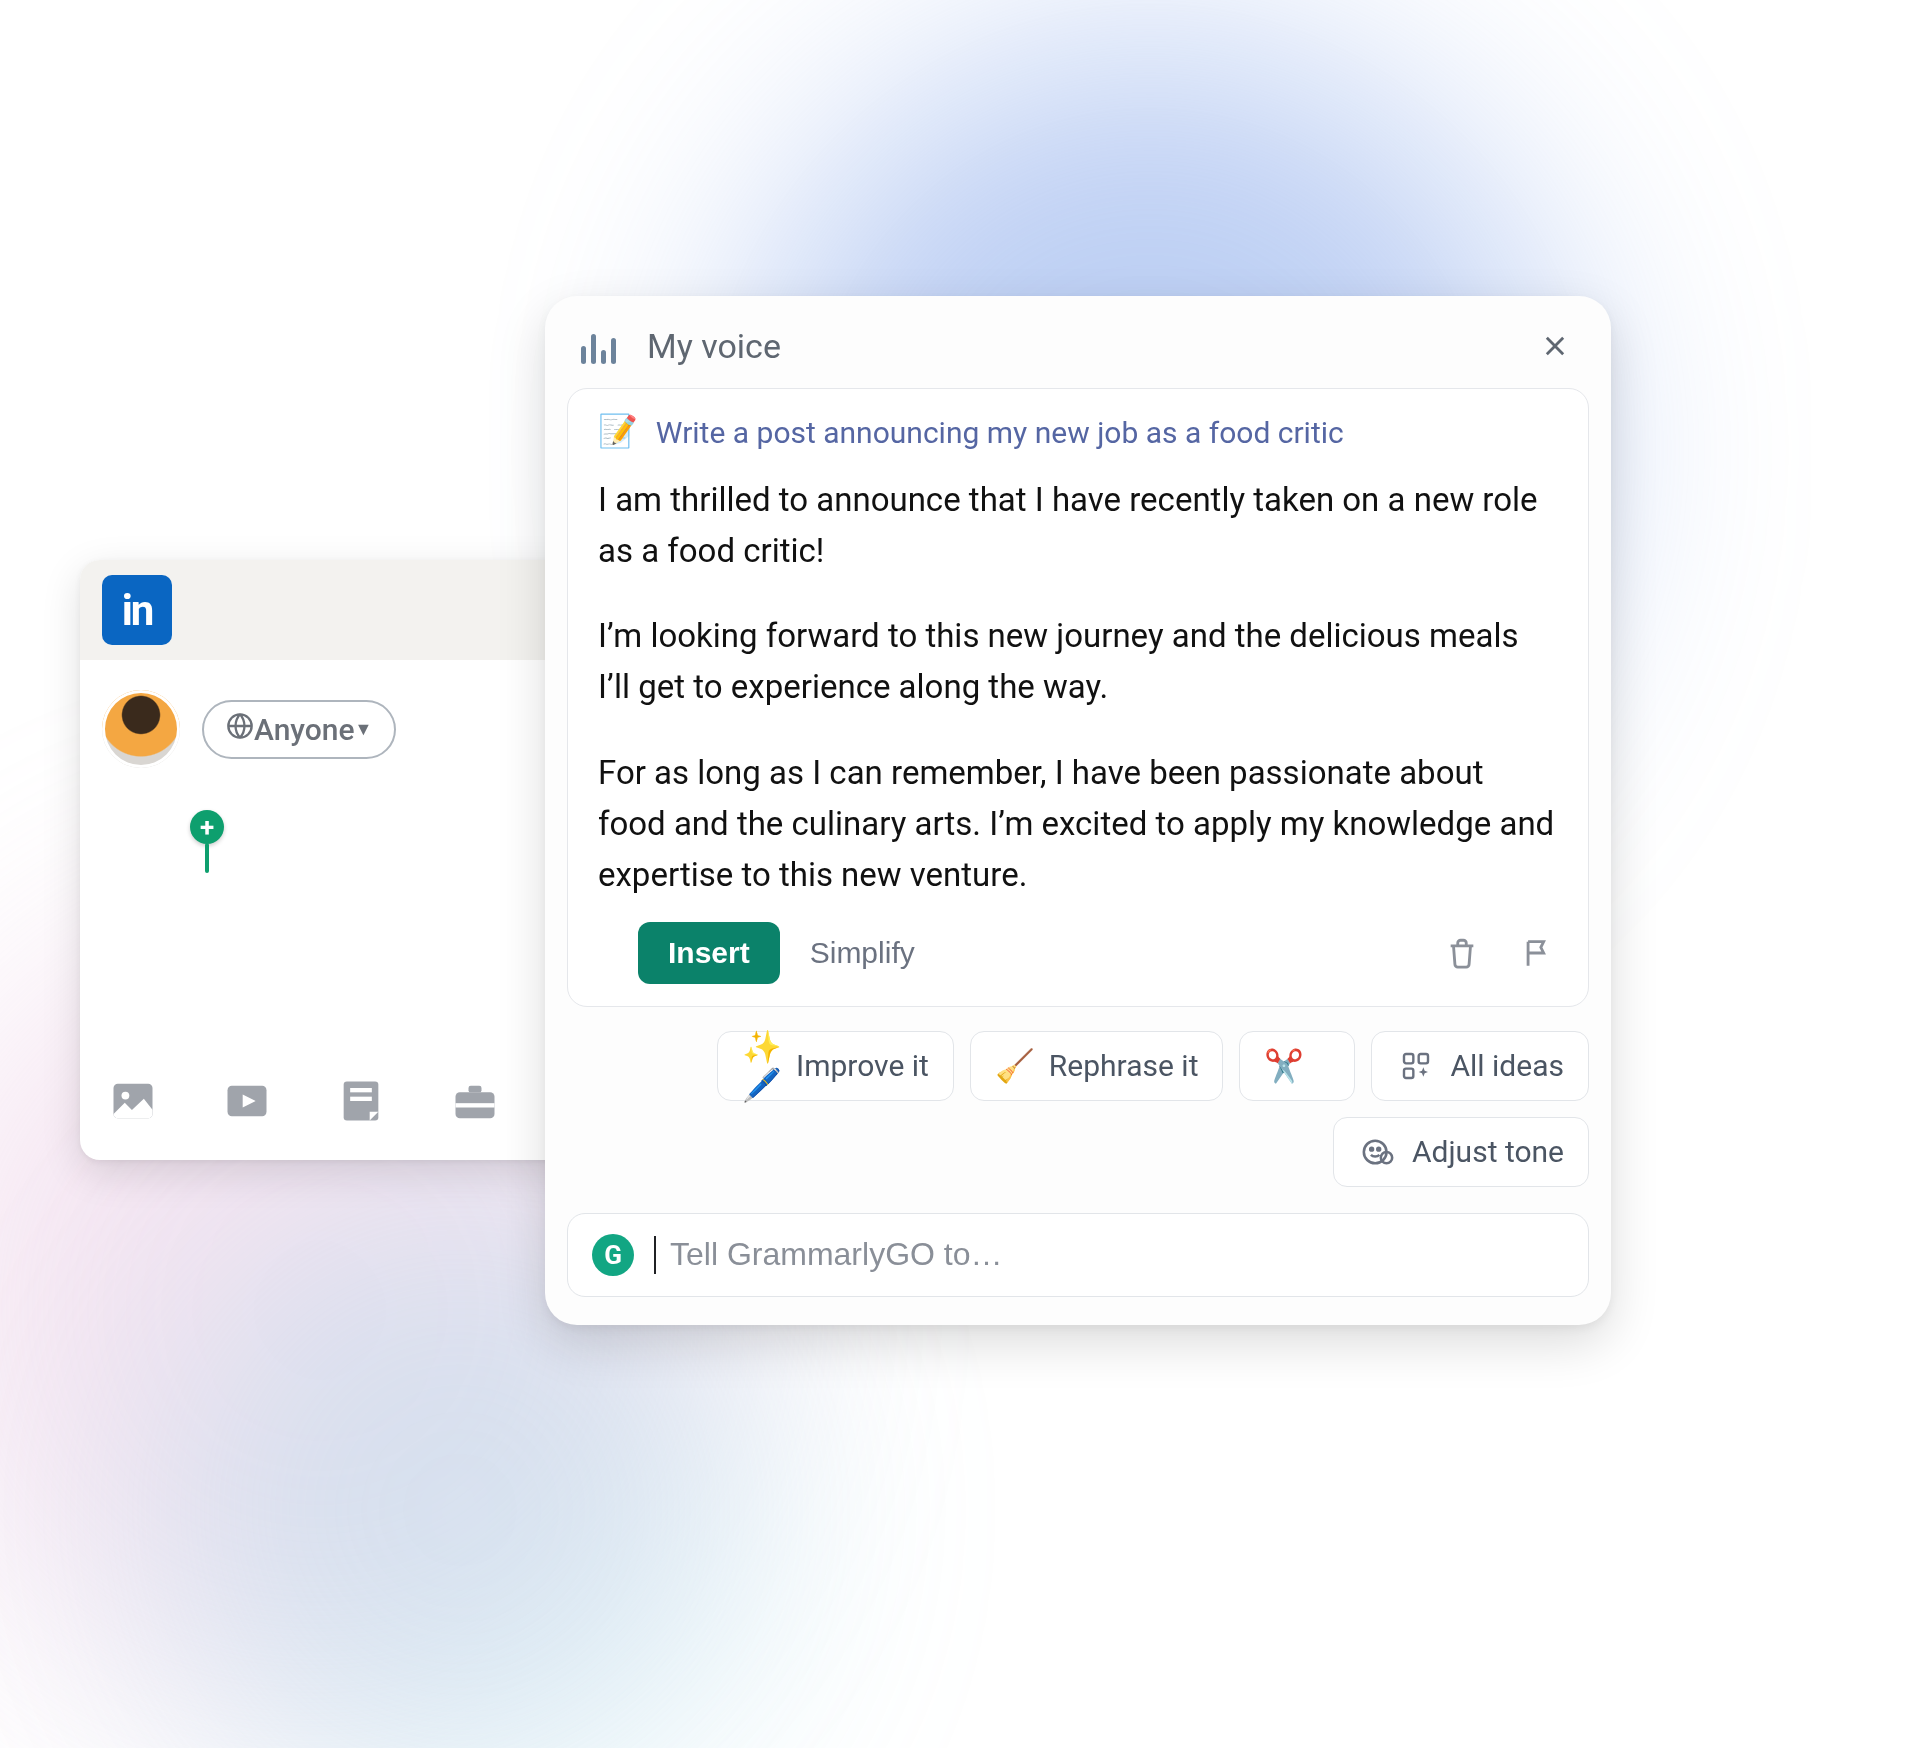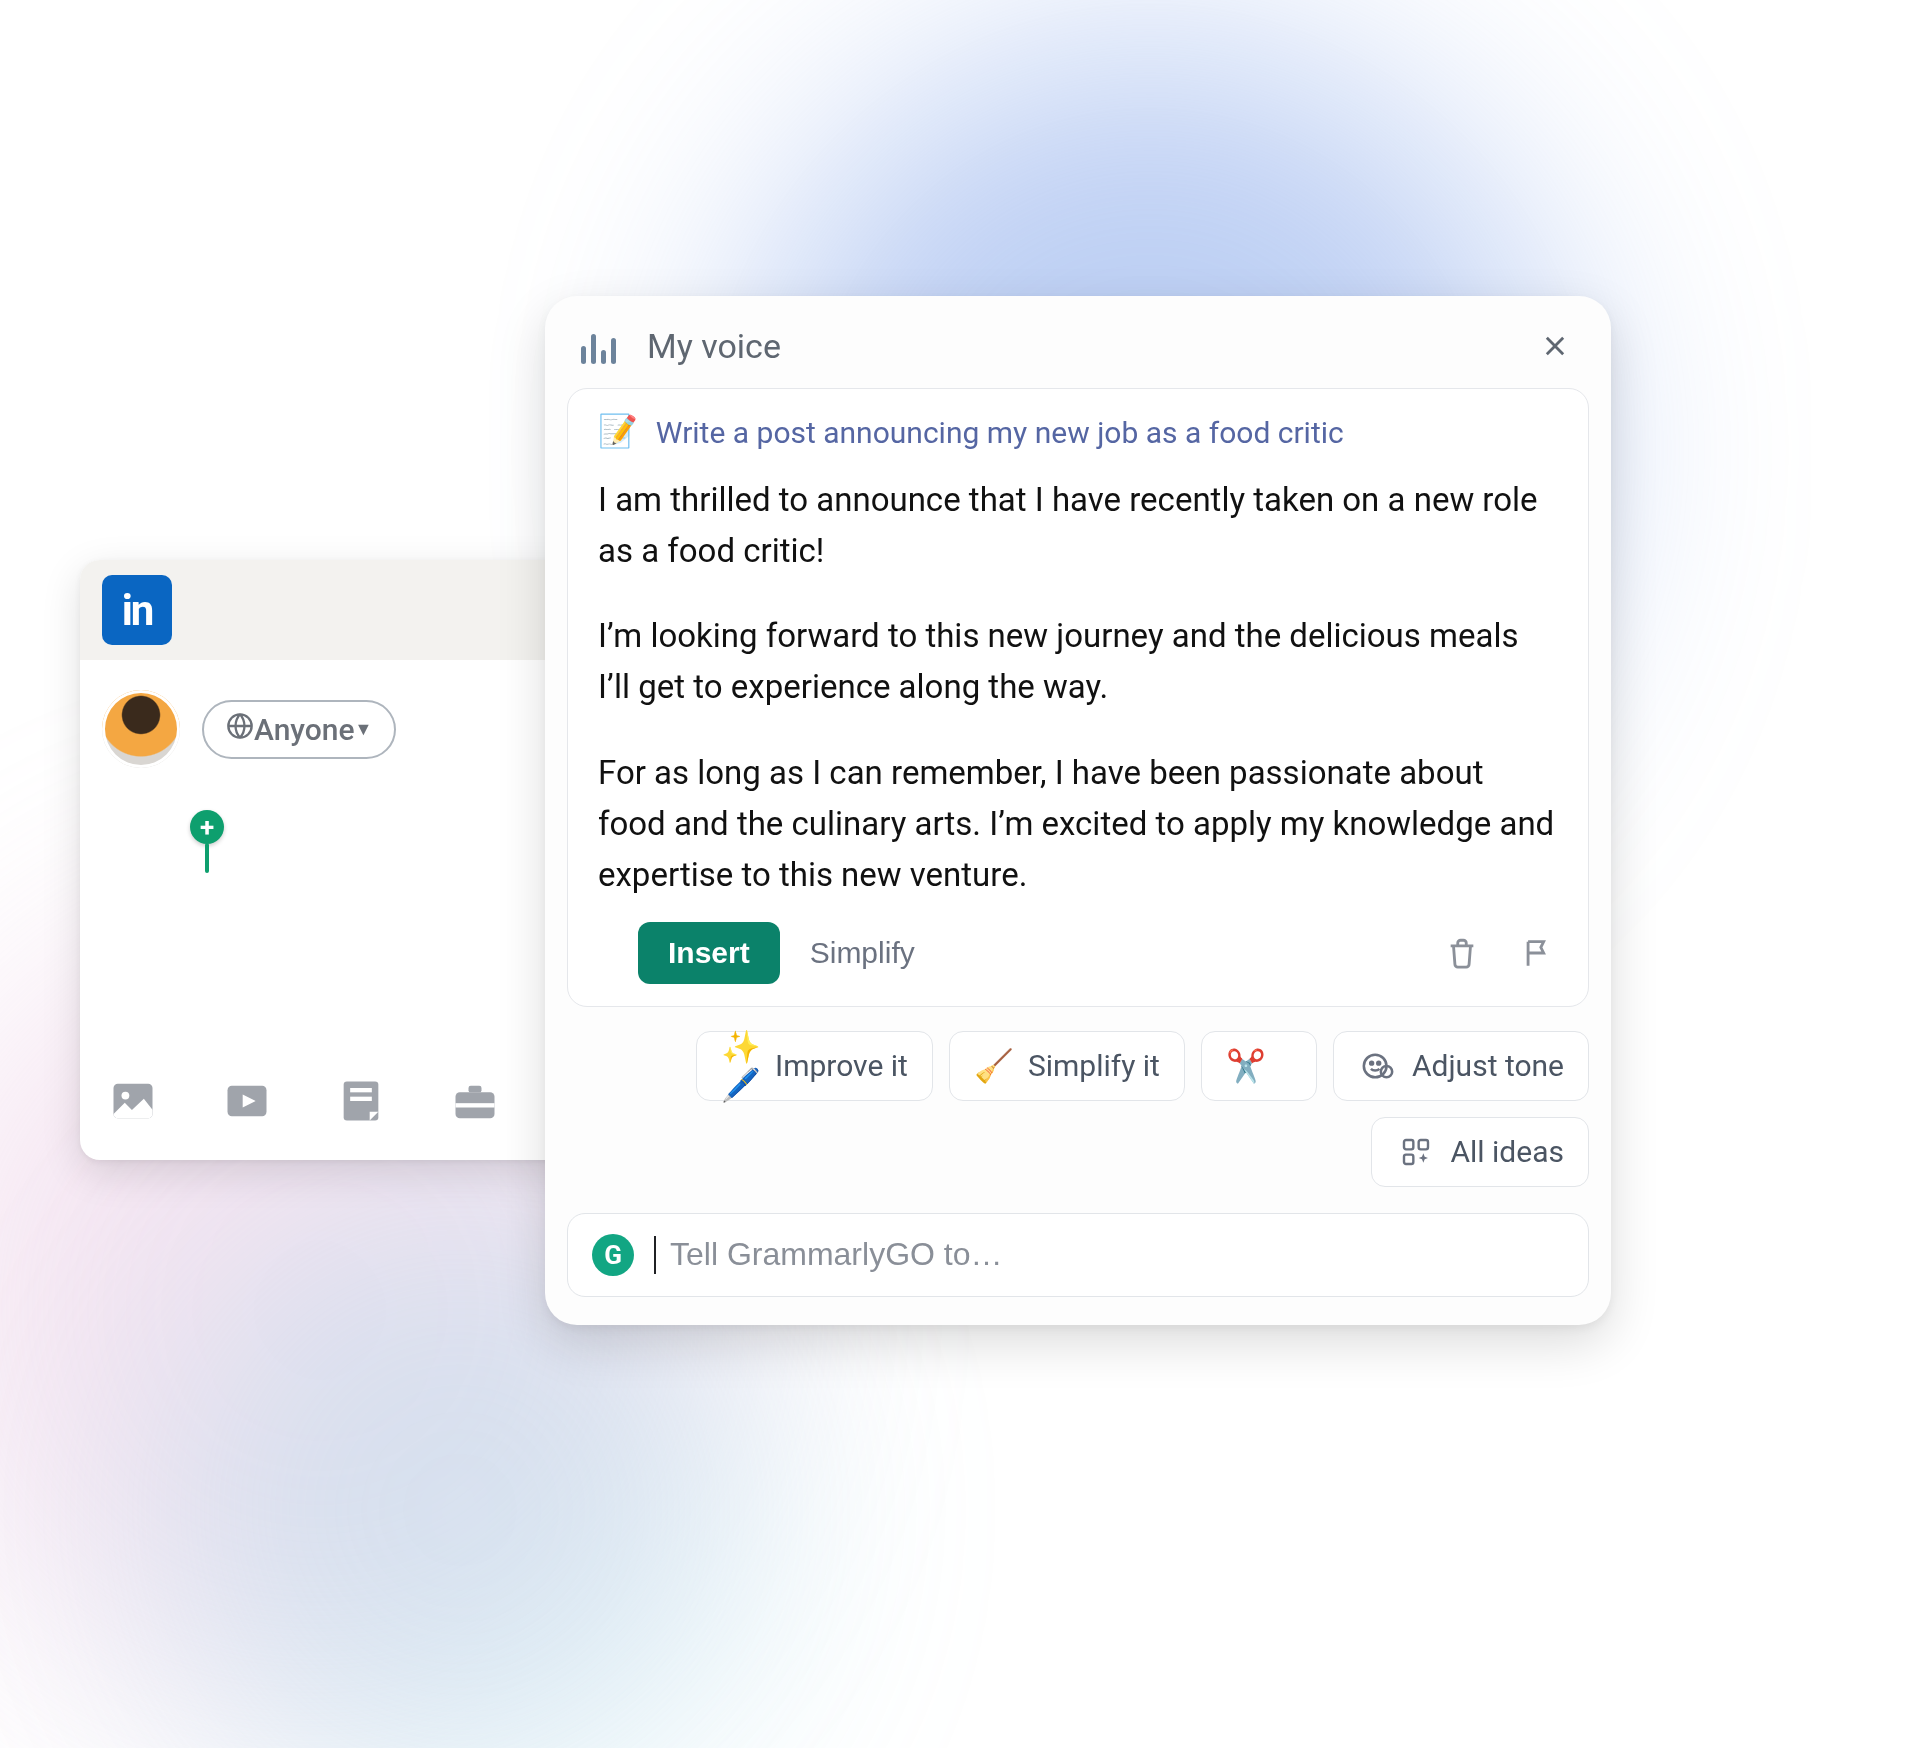--- a/index.html
+++ b/index.html
@@ -294,49 +294,49 @@
     </div>
   </div>
 
   <div class="chips">
     <div class="chip">
       <span class="cicon">✨🖊️</span>
       <span>Improve it</span>
     </div>
     <div class="chip">
       <span class="cicon">🧹</span>
-      <span>Simplify it</span>
+      <span>Rephrase it</span>
     </div>
     <div class="chip pinned">
       <span class="cicon">✂️</span>
       <span></span>
+    </div>
+    <div class="chip">
+      <span class="cicon">
+        <svg viewBox="0 0 24 24" width="32" height="32" fill="none" stroke="#6b7280" stroke-width="1.8">
+          <rect x="3" y="3" width="7" height="7" rx="1.5"></rect>
+            <rect x="14" y="3" width="7" height="7" rx="1.5"></rect>
+          <rect x="3" y="14" width="7" height="7" rx="1.5"></rect>
+            <path d="M17.5 13l1 2.5L21 16.5l-2.5 1-1 2.5-1-2.5-2.5-1 2.5-1z" fill="#6b7280" stroke="none"></path>
+        </svg>
+      </span>
+      <span>All ideas</span>
     </div>
     <div class="chip">
       <span class="cicon">
         <svg viewBox="0 0 24 24" width="34" height="34" fill="none" stroke="#6b7280" stroke-width="1.8">
           <circle cx="10" cy="12" r="8"></circle>
             <path d="M7 14c1.5 1.5 4.5 1.5 6 0"></path>
             <circle cx="7.5" cy="10" r="1" fill="#6b7280"></circle>
             <circle cx="12.5" cy="10" r="1" fill="#6b7280"></circle>
           <circle cx="18" cy="16" r="4"></circle>
         </svg>
       </span>
       <span>Adjust tone</span>
     </div>
-    <div class="chip">
-      <span class="cicon">
-        <svg viewBox="0 0 24 24" width="32" height="32" fill="none" stroke="#6b7280" stroke-width="1.8">
-          <rect x="3" y="3" width="7" height="7" rx="1.5"></rect>
-            <rect x="14" y="3" width="7" height="7" rx="1.5"></rect>
-          <rect x="3" y="14" width="7" height="7" rx="1.5"></rect>
-            <path d="M17.5 13l1 2.5L21 16.5l-2.5 1-1 2.5-1-2.5-2.5-1 2.5-1z" fill="#6b7280" stroke="none"></path>
-        </svg>
-      </span>
-      <span>All ideas</span>
-    </div>
   </div>
 
   <div class="gbar">
     <div class="g-logo">G</div>
     <span class="caret-blink"></span>
     <input type="text" placeholder="Tell GrammarlyGO to…" value="" style="">
   </div>
 </div>
 
 </body></html>

